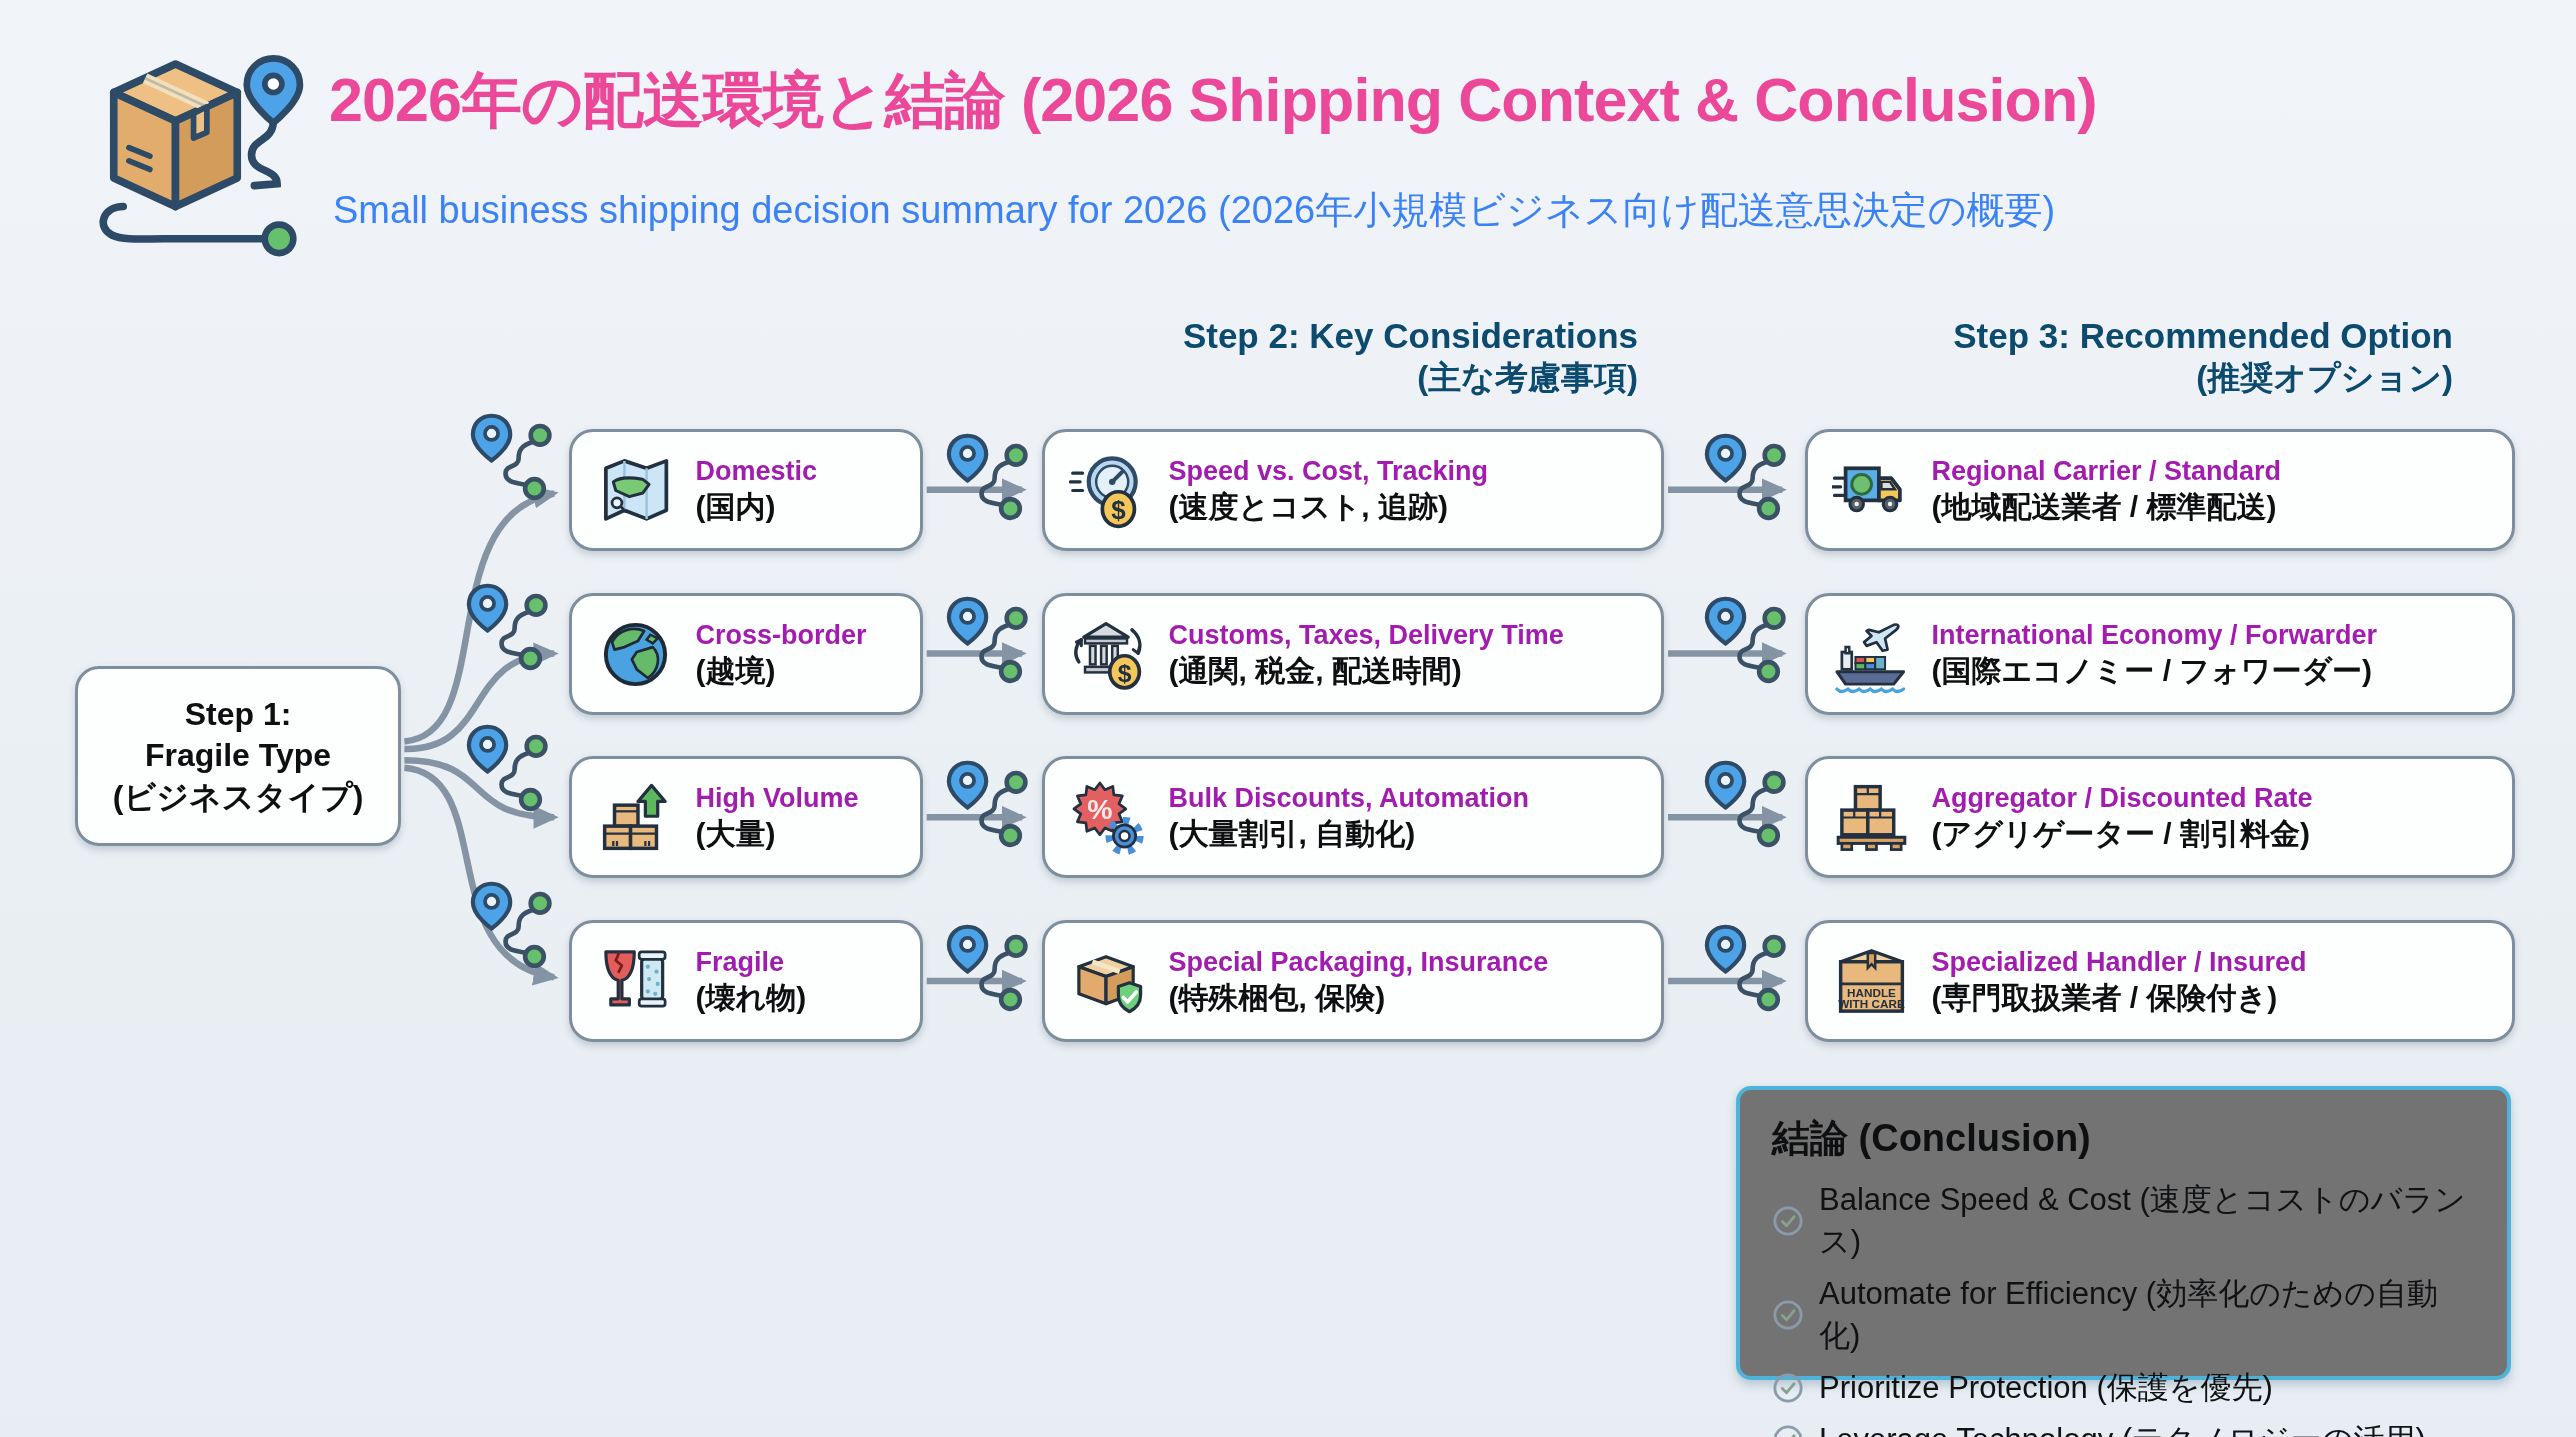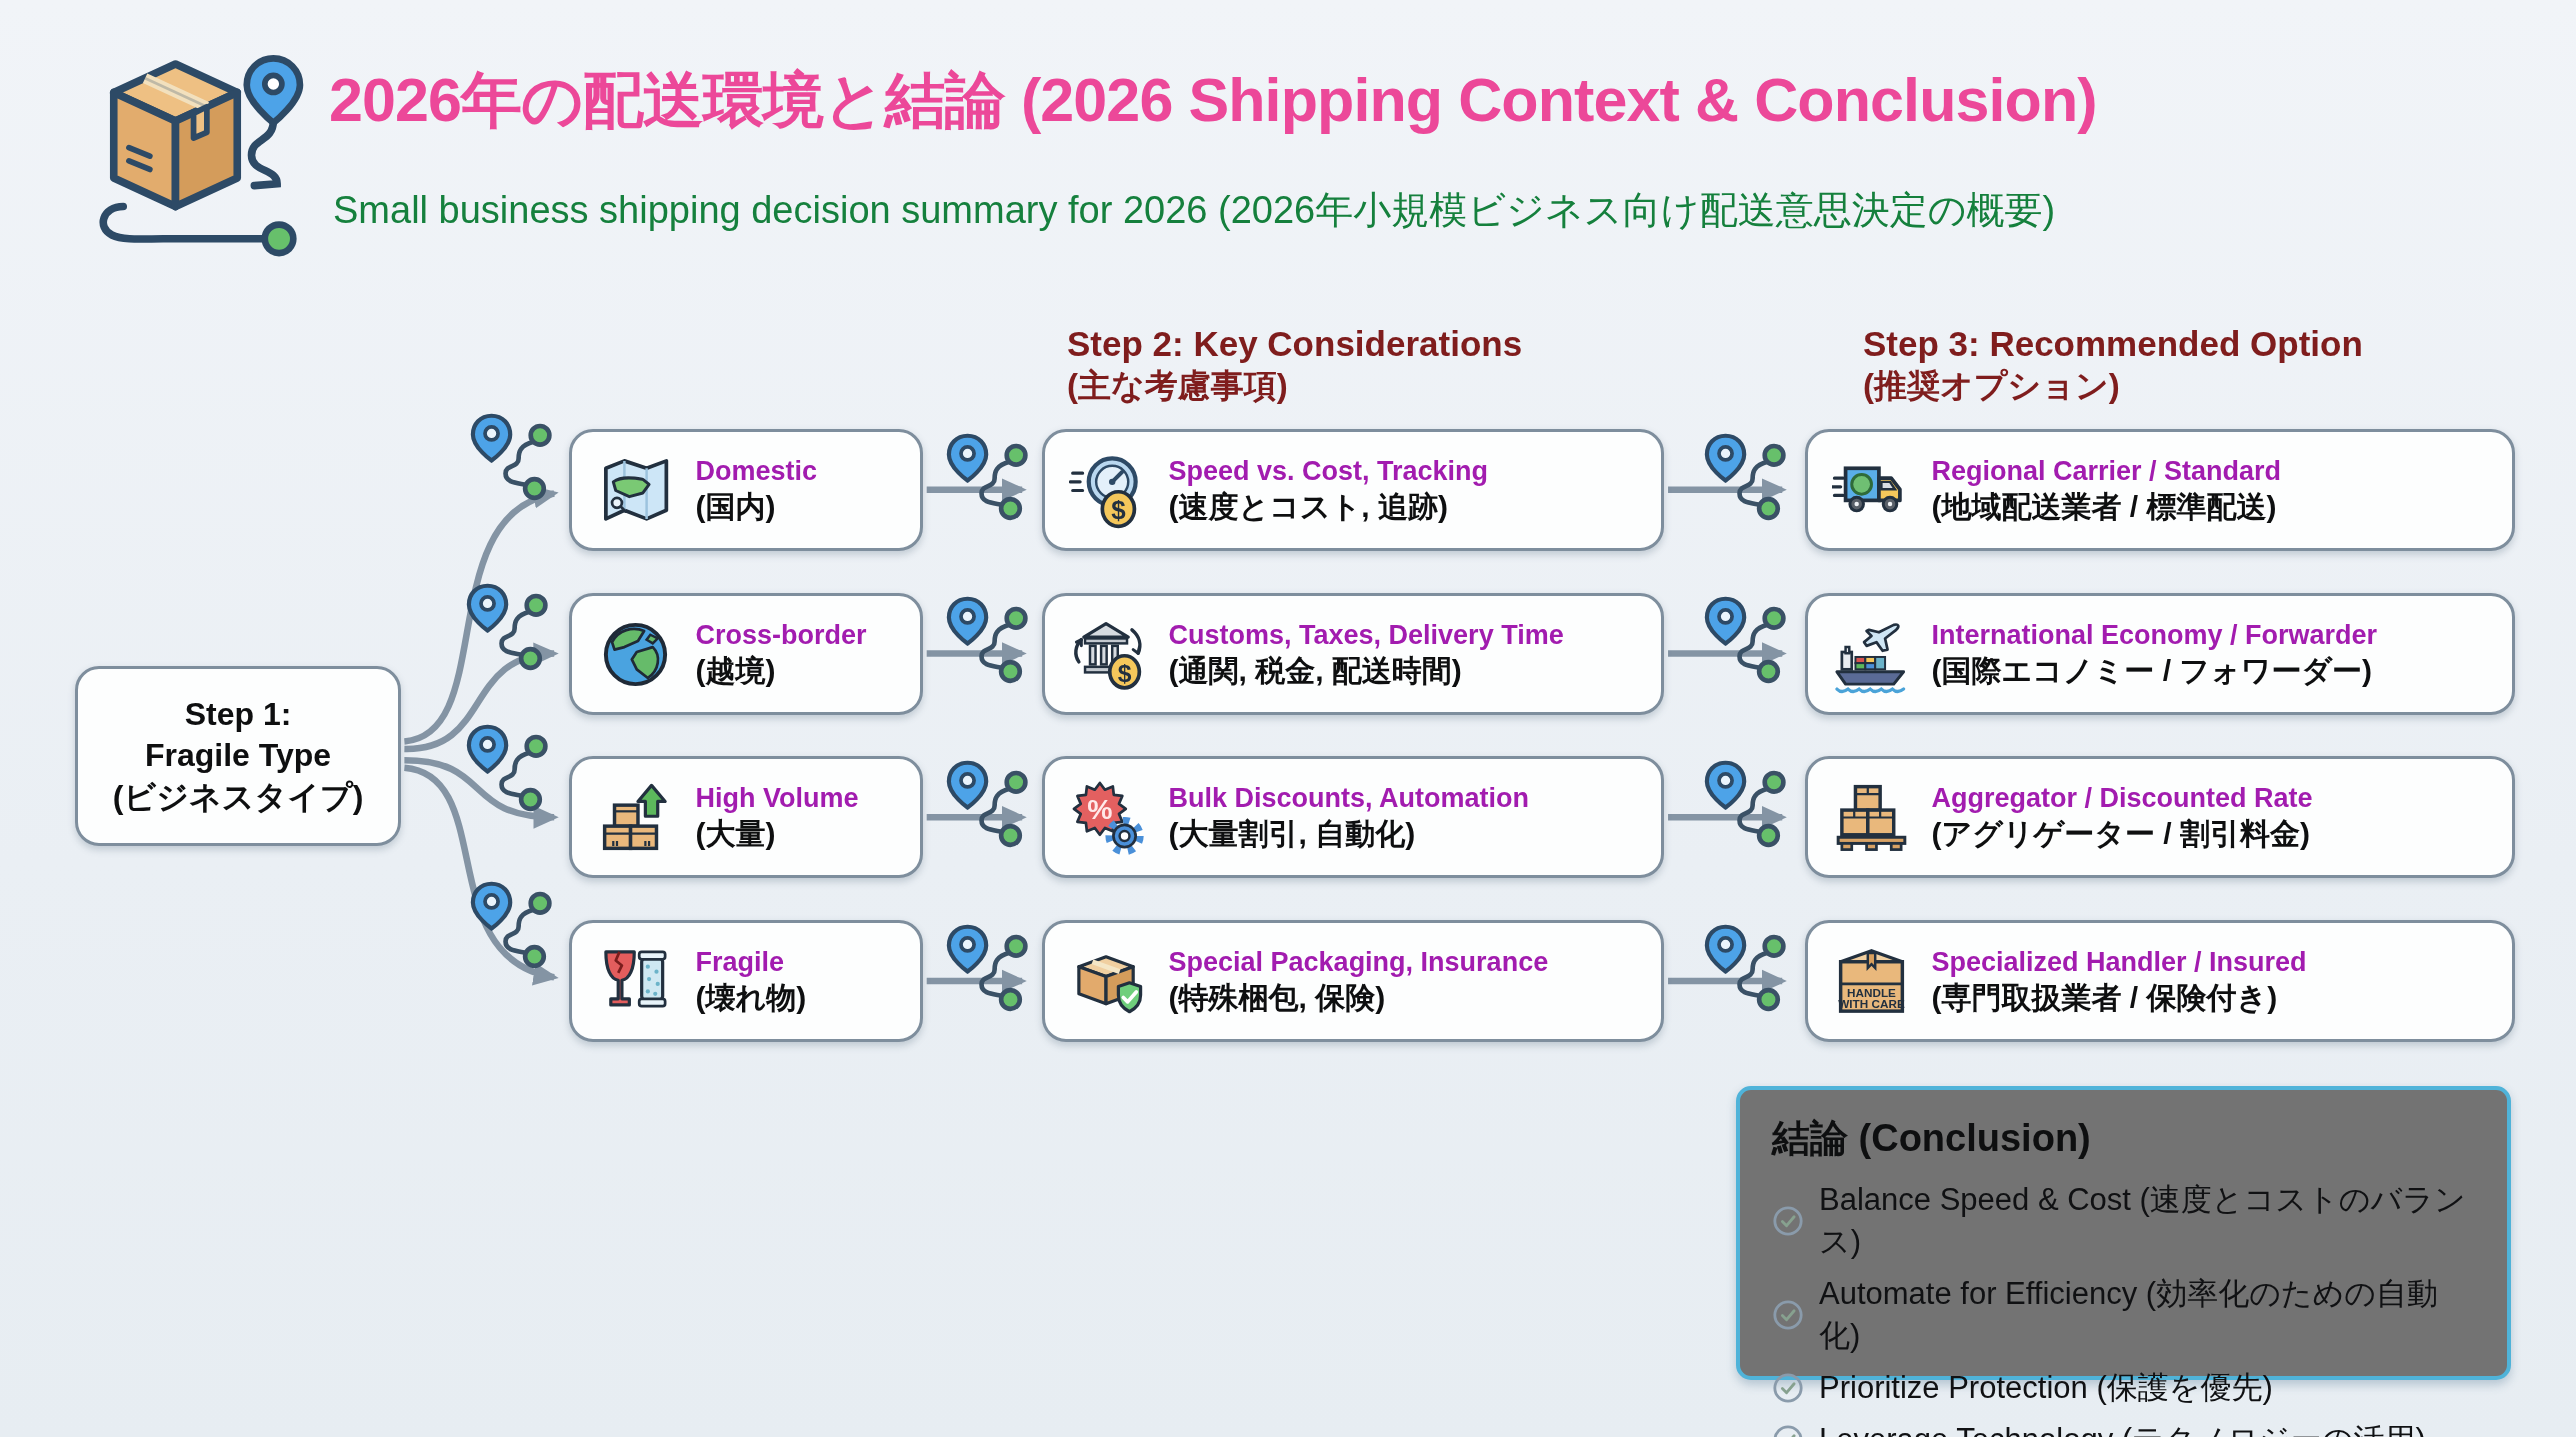--- a/index.html
+++ b/index.html
@@ -12,25 +12,25 @@
   .canvas{position:relative;width:2576px;height:1438px;}
 
   
   .logo{position:absolute;left:54px;top:26px;width:262px;height:247px;}
   .title{
     position:absolute;left:329px;top:60px;width:2190px;
     font-size:61px;font-weight:700;color:#ec4899;letter-spacing:-0.9px;
   }
   .subtitle{
     position:absolute;left:333px;top:185px;width:2153px;
-    font-size:38px;font-weight:400;color:#15803d;
-  }
-
-  
-  .col-header{position:absolute;top:323px;text-align:left;font-weight:700;color:#7f1d1d;}
+    font-size:38px;font-weight:400;color:#3b82f6;
+  }
+
+  
+  .col-header{position:absolute;top:315px;text-align:right;font-weight:700;color:#0c4a6e;}
   .col-header .l1{font-size:35px;line-height:1.2;}
   .col-header .l2{font-size:33px;line-height:1.3;}
   .col-header.step2{left:1067px;width:571px;}
   .col-header.step3{left:1863px;width:590px;}
 
   
   svg.connectors{position:absolute;left:0;top:0;z-index:0;}
 
   
   .node{

